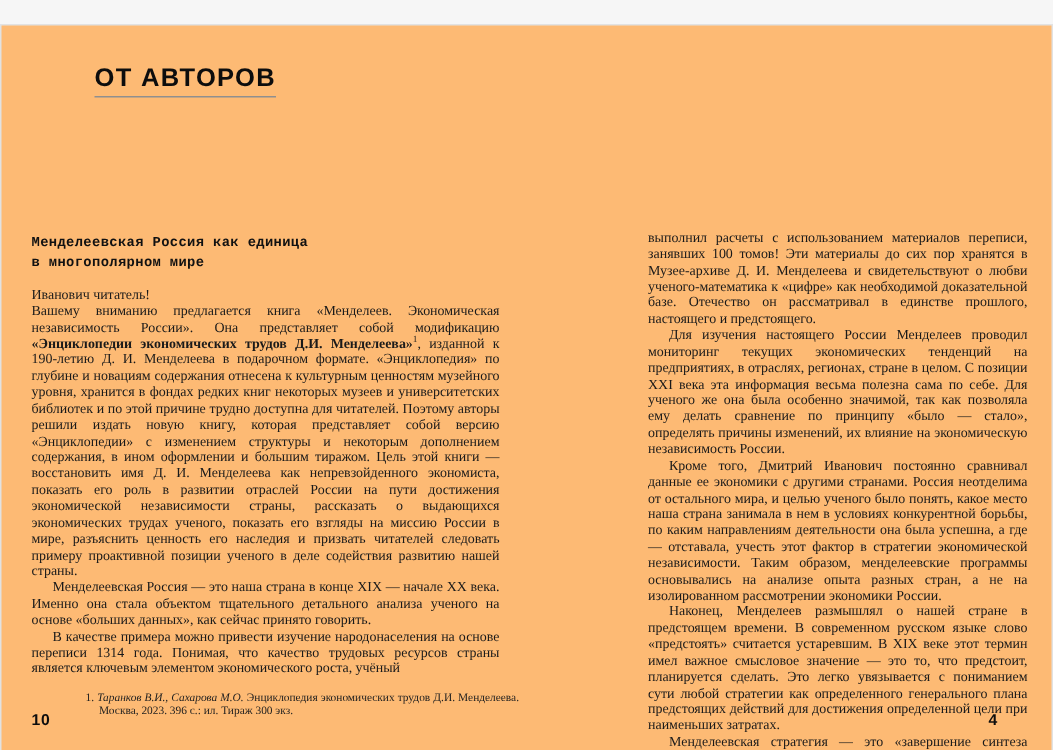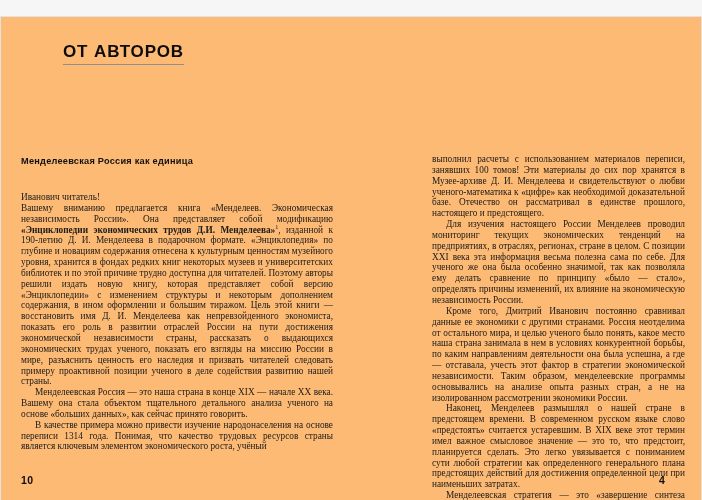--- a/index.html
+++ b/index.html
@@ -11,21 +11,21 @@
   .chapter-title {
     position:absolute; left:62px; top:25px;
     font-family:"Liberation Sans", sans-serif; font-weight:900;
     font-size:17px; letter-spacing:0.9px; color:#0d0d0d;
   }
   .chapter-title .underline-text {
     display:inline-block; border-bottom:1.5px solid #8f8f8f; padding-bottom:2px;
   }
   .section-subtitle {
     position:absolute; left:20px; top:138px; width:300px;
-    font-family:Liberation Sans, sans-serif; font-weight:700;
+    font-family:Liberation Mono, monospace; font-weight:700;
     font-size:9.2px; line-height:13px; letter-spacing:0.25px; color:#111;
   }
   .body-text {
     position:absolute; text-align:justify;
     font-size:9.3px; line-height:10.85px; color:#1a1a1a;
   }
   .body-left  { left:20px;  top:175px; width:312px; }
   .body-right { left:431px; top:137px; width:253px; }
   .body-text p { margin:0; }
   .body-text p.indent { text-indent:14px; }
@@ -47,29 +47,33 @@
 <body>
 
 <div class="canvas">
 
   <div class="chapter-title">
     <span class="underline-text">ОТ АВТОРОВ</span>
   </div>
 
   <div class="section-subtitle">
     <div>Менделеевская Россия как единица</div>
+    <div>в многополярном мире</div>
   </div>
 
   <div class="body-text body-left">
       <p><span>Иванович читатель!</span></p>
       <p><span>Вашему вниманию предлагается книга «Менделеев. Экономическая независимость России». Она представляет собой модификацию </span><span style="font-weight: 700;">«Энциклопедии экономических трудов Д.И. Менделеева»</span><sup>1</sup><span>, изданной к 190-летию Д. И. Менделеева в подарочном формате. «Энциклопедия» по глубине и новациям содержания отнесена к культурным ценностям музейного уровня, хранится в фондах редких книг некоторых музеев и университетских библиотек и по этой причине трудно доступна для читателей. Поэтому авторы решили издать новую книгу, которая представляет собой версию «Энциклопедии» с изменением структуры и некоторым дополнением содержания, в ином оформлении и бо́льшим тиражом. Цель этой книги — восстановить имя Д. И. Менделеева как непревзойденного экономиста, показать его роль в развитии отраслей России на пути достижения экономической независимости страны, рассказать о выдающихся экономических трудах ученого, показать его взгляды на миссию России в мире, разъяснить ценность его наследия и призвать читателей следовать примеру проактивной позиции ученого в деле содействия развитию нашей страны.</span></p>
-      <p class="indent"><span>Менделеевская Россия — это наша страна в конце XIX — начале XX века. Вашему она стала объектом тщательного детального анализа ученого на основе «больших данных», как сейчас принято говорить.</span></p>
+      <p class="indent"><span>Менделеевская Россия — это наша страна в конце XIX — начале XX века. Именно она стала объектом тщательного детального анализа ученого на основе «больших данных», как сейчас принято говорить.</span></p>
       <p class="indent"><span>В качестве примера можно привести изучение народонаселения на основе переписи 1314 года. Понимая, что качество трудовых ресурсов страны является ключевым элементом экономического роста, учёный</span></p>
     </div>
 
+  <div class="footnote">
+      <p><span>1. </span><span style="font-style: italic;">Таранков В.И., Сахарова М.О.</span><span> Энциклопедия экономических трудов Д.И. Менделеева. Москва, 2023. 396 с.: ил. Тираж 300 экз.</span></p>
+    </div>
 
   <div class="pagenum pagenum-left">10</div>
 
   <div class="body-text body-right">
       <p><span>выполнил расчеты с использованием материалов переписи, занявших 100 томов! Эти материалы до сих пор хранятся в Музее-архиве Д. И. Менделеева и свидетельствуют о любви ученого-математика к «цифре» как необходимой доказательной базе. Отечество он рассматривал в единстве прошлого, настоящего и предстоящего.</span></p>
       <p class="indent"><span>Для изучения настоящего России Менделеев проводил мониторинг текущих экономических тенденций на предприятиях, в отраслях, регионах, стране в целом. С позиции XXI века эта информация весьма полезна сама по себе. Для ученого же она была особенно значимой, так как позволяла ему делать сравнение по принципу «было — стало», определять причины изменений, их влияние на экономическую независимость России.</span></p>
       <p class="indent"><span>Кроме того, Дмитрий Иванович постоянно сравнивал данные ее экономики с другими странами. Россия неотделима от остального мира, и целью ученого было понять, какое место наша страна занимала в нем в условиях конкурентной борьбы, по каким направлениям деятельности она была успешна, а где — отставала, учесть этот фактор в стратегии экономической независимости. Таким образом, менделеевские программы основывались на анализе опыта разных стран, а не на изолированном рассмотрении экономики России.</span></p>
       <p class="indent"><span>Наконец, Менделеев размышлял о нашей стране в предстоящем времени. В современном русском языке слово «предстоять» считается устаревшим. В XIX веке этот термин имел важное смысловое значение — это то, что предстоит, планируется сделать. Это легко увязывается с пониманием сути любой стратегии как определенного генерального плана предстоящих действий для достижения определенной цели при наименьших затратах.</span></p>
       <p class="indent"><span>Менделеевская стратегия — это «завершение синтеза России» на основе четкой экономической программы действий для всей страны, для</span></p>
     </div>

